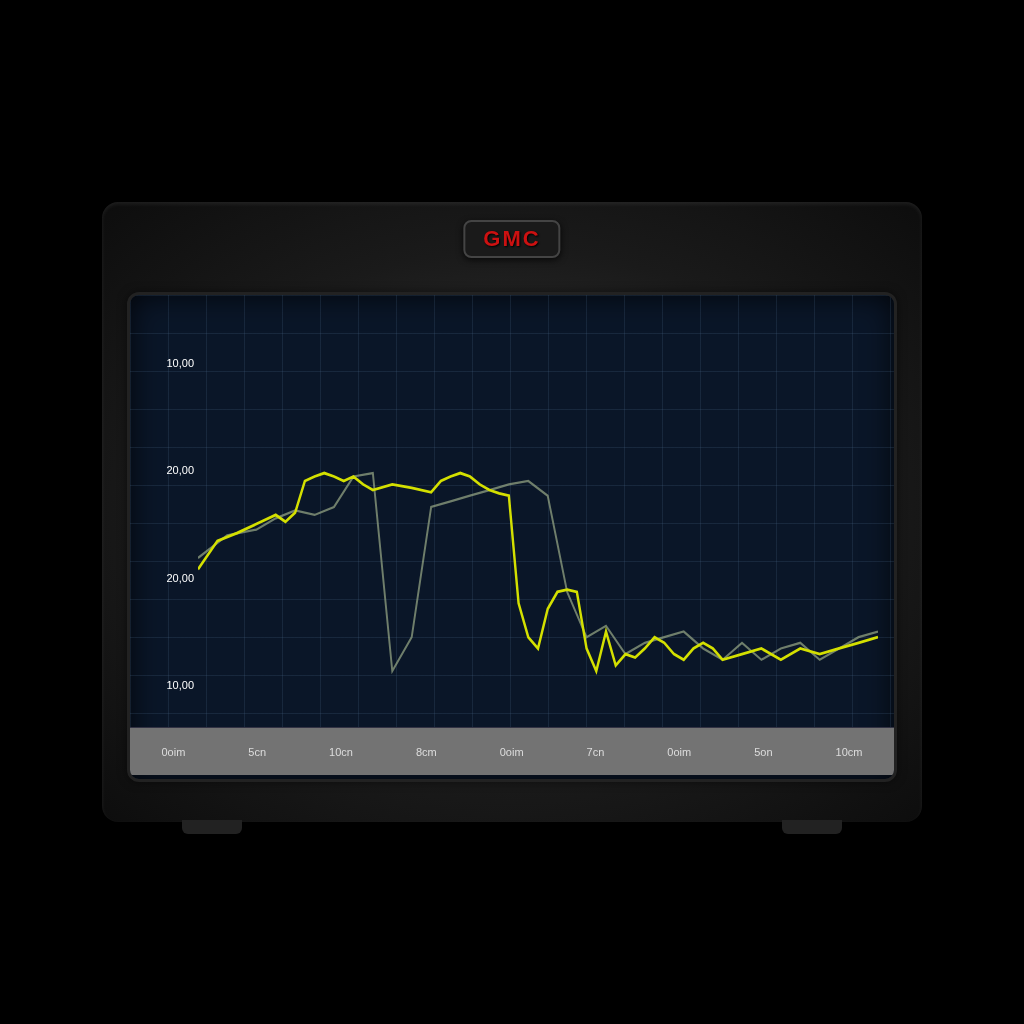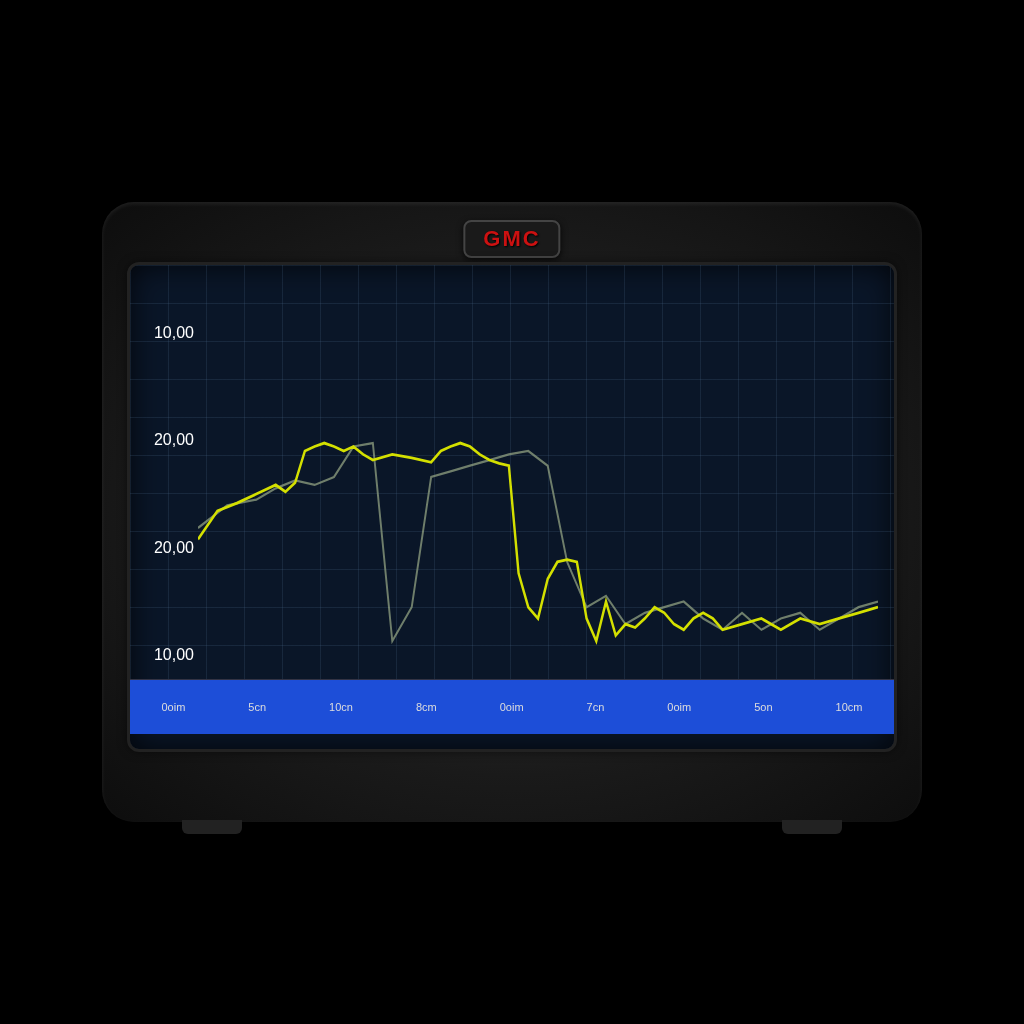--- a/index.html
+++ b/index.html
@@ -11,25 +11,25 @@
       display: flex;
       align-items: center;
       justify-content: center;
       overflow: hidden;
     }
 
     .device-outer {
       width: 820px;
       height: 620px;
       background: radial-gradient(ellipse at center, #3a3a3a 0%, #1a1a1a 60%, #0d0d0d 100%);
-      border-radius: 32px;
+      border-radius: 16px;
       display: flex;
       flex-direction: column;
       align-items: center;
-      justify-content: flex-start;
+      justify-content: center;
       box-shadow: 0 0 60px rgba(0,0,0,0.9), inset 0 2px 4px rgba(255,255,255,0.08);
       position: relative;
       padding: 10px;
     }
 
     .device-top-bar {
       position: absolute;
       top: 18px;
       left: 50%;
       transform: translateX(-50%);
@@ -125,42 +125,42 @@
     .y-axis {
       display: flex;
       flex-direction: column;
       justify-content: space-around;
       width: 52px;
       padding-right: 4px;
     }
 
     .y-label {
       font-family: Arial, sans-serif;
-      font-size: 16px;
+      font-size: 11px;
       color: #fff;
       text-align: right;
     }
 
     .chart-plot {
       flex: 1;
       position: relative;
     }
 
     .chart-svg {
       width: 100%;
       height: 100%;
     }
 
     .x-axis-bar {
       position: absolute;
-      bottom: 15px;
+      bottom: 4px;
       left: 0;
       right: 0;
-      height: 55px;
-      background: #1d4ed8;
+      height: 48px;
+      background: #737373;
       border-top: 1px solid #334;
       display: flex;
       align-items: center;
       justify-content: space-around;
       z-index: 3;
     }
 
     .x-label {
       font-family: Arial, sans-serif;
       font-size: 11px;

